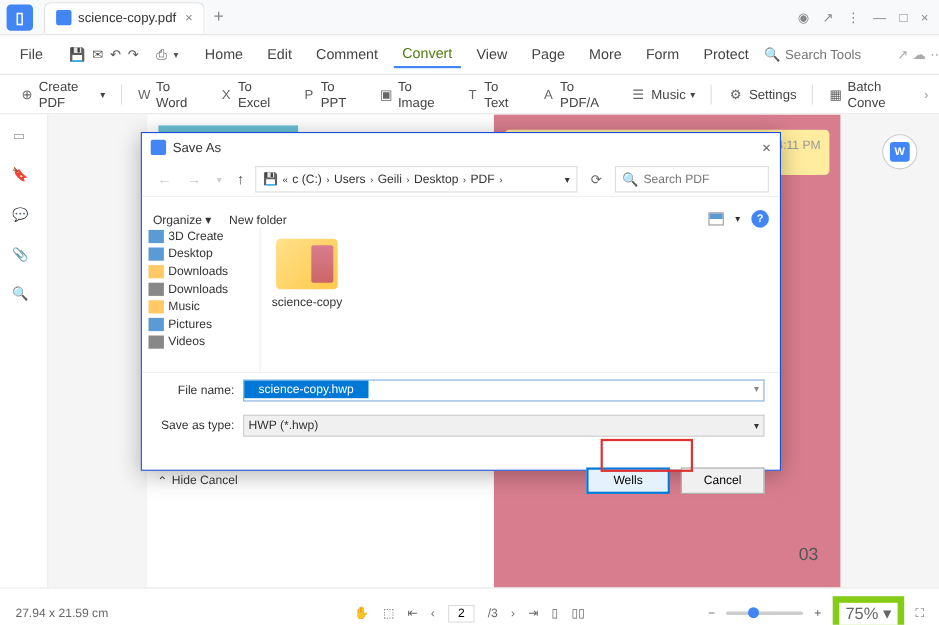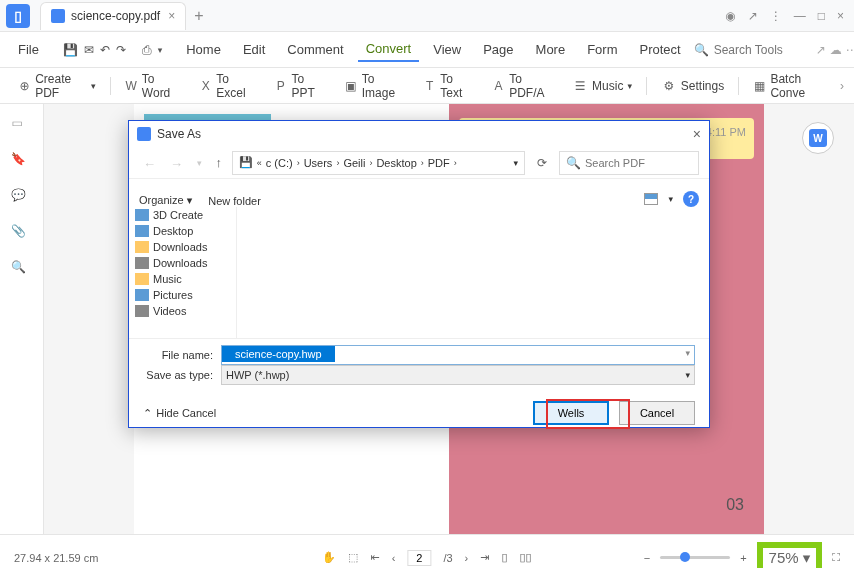--- a/index.html
+++ b/index.html
@@ -76,21 +76,21 @@
 .ti-docs{background:#ffc966}
 .ti-down{background:#888}
 .ti-music{background:#ffc966}
 .ti-pics{background:#5b9bd5}
 .ti-vids{background:#888}
 .dlg-files{flex:1;padding:10px}
 .file-item{display:inline-block;text-align:center;font-size:11px}
 .folder-icon{width:56px;height:46px;background:linear-gradient(135deg,#ffe08a,#ffc94a);border-radius:4px;margin:0 auto 6px;position:relative}
 .folder-icon:before{content:"";position:absolute;right:4px;top:6px;width:20px;height:34px;background:linear-gradient(#d87d8e,#c66);border-radius:2px}
 .dlg-fields{padding:6px 14px;font-size:11px}
-.field-row{display:flex;align-items:center;margin-bottom:0}
+.field-row{display:flex;align-items:center;margin-bottom:12px}
 .field-label{width:78px;text-align:right;padding-right:8px}
 .field-input{flex:1;border:1px solid #7eb0dd;height:20px;padding:0 4px;background:#fff}
 .field-select{flex:1;border:1px solid #ccc;height:20px;padding:0 4px;background:#f0f0f0;display:flex;align-items:center;justify-content:space-between}
 .dlg-footer{display:flex;align-items:center;padding:10px 14px 8px}
 .hide-folders{font-size:11px;color:#333;display:flex;align-items:center;gap:4px}
 .dlg-buttons{margin-left:auto;display:flex;gap:10px}
 .dlg-btn{width:76px;height:24px;border:1px solid #aaa;background:#f0f0f0;font-size:11px;cursor:pointer}
 .dlg-btn.save{border:2px solid #0078d7;background:#e5f1fb}
 .save-highlight{position:absolute;border:2px solid #e03030;pointer-events:none}
 </style>
@@ -314,20 +314,26 @@
         </div>
       <div class="tree-item">
           <span class="tree-icon ti-pics"></span>
           <span>Pictures</span>
         </div>
       <div class="tree-item">
           <span class="tree-icon ti-vids"></span>
           <span>Videos</span>
         </div>
     </div>
+    <div class="dlg-files">
+      <div class="file-item">
+        <div class="folder-icon"></div>
+        <span>science-copy</span>
+      </div>
+    </div>
   </div>
   <div class="dlg-fields">
     <div class="field-row">
       <span class="field-label">File name:</span>
       <div class="field-input" style="padding:0"><span class="selected" style="display:inline-block;padding:2px 13px;background:#0078d7;color:#fff">science-copy.hwp</span><span style="float:right;padding:2px 4px;color:#888;font-size:9px">▾</span></div>
     </div>
     <div class="field-row">
       <span class="field-label">Save as type:</span>
       <div class="field-select">
           <span>HWP (*.hwp)</span>

